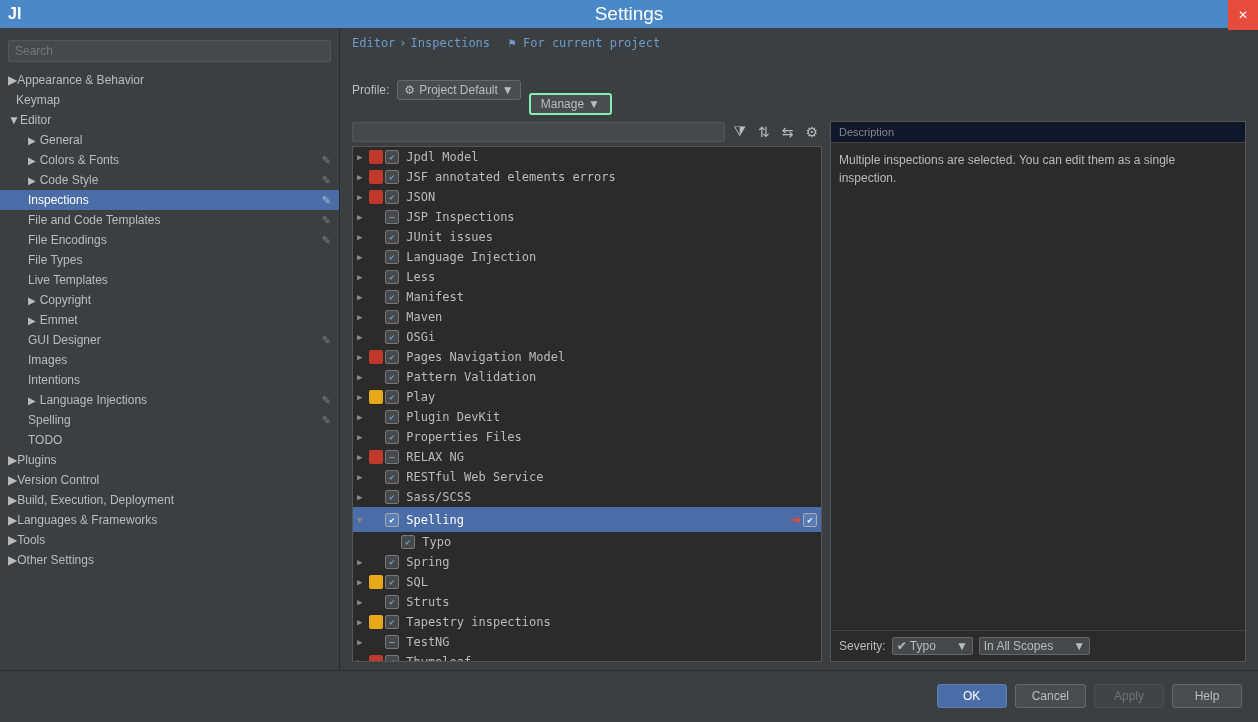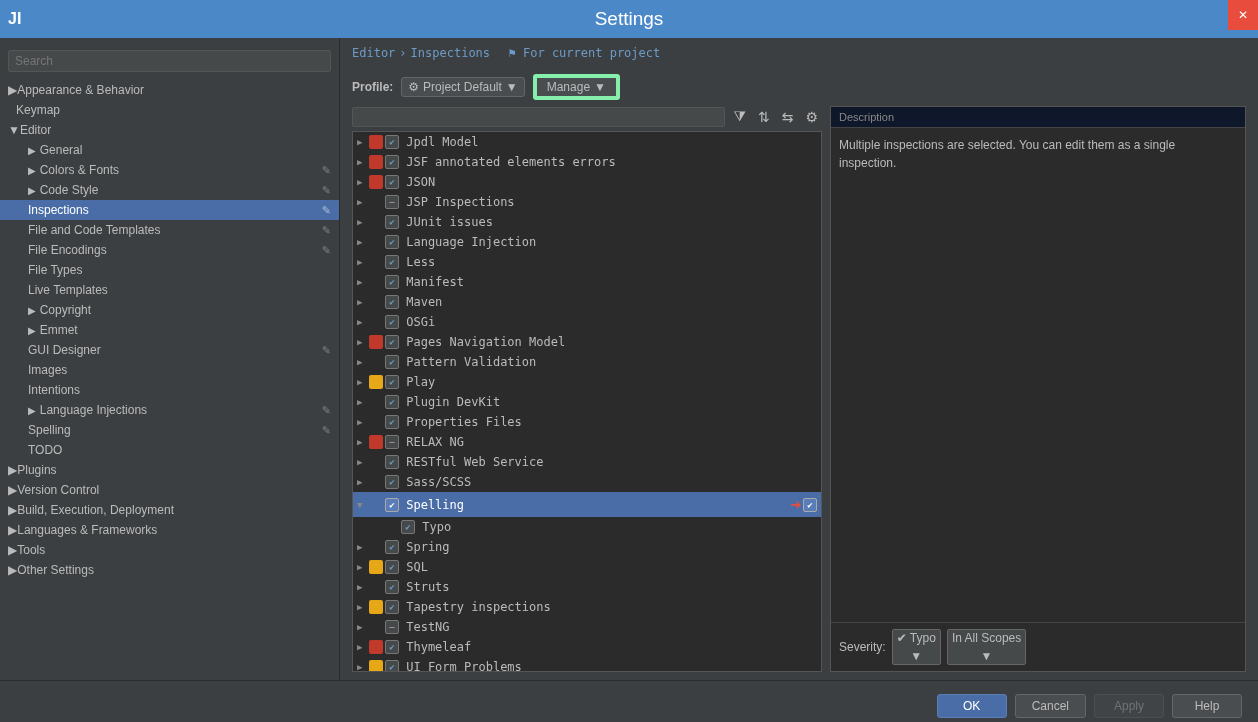--- a/index.html
+++ b/index.html
@@ -9,21 +9,21 @@
       background: #3c3f41;
       color: #bbbbbb;
       width: 1258px;
       height: 722px;
       overflow: hidden;
     }
 
     
     .title-bar {
       background: #4a88c7;
-      height: 38px;
+      height: 28px;
       display: flex;
       align-items: center;
       justify-content: center;
       position: relative;
     }
     .title-bar-title {
       color: #fff;
       font-size: 19px;
       font-weight: normal;
     }
@@ -125,44 +125,45 @@
       font-family: monospace;
     }
 
     
     .profile-bar {
       padding: 6px 12px;
       display: flex;
       align-items: center;
       gap: 8px;
     }
-    .profile-label { color: #bbb; font-size: 12px; font-weight: bold; }
+    .profile-label { color: #bbb; font-size: 12px; }
     .profile-select {
       background: #4a4d4f;
       border: 1px solid #666;
       color: #bbb;
       padding: 2px 6px;
       font-size: 12px;
       border-radius: 3px;
       display: flex;
       align-items: center;
       gap: 4px;
       cursor: pointer;
     }
     .manage-btn {
       background: #4a4d4f;
-      border: 4px solid #86efac;
+      border: 2px solid #86efac;
       color: #bbb;
       padding: 2px 10px;
       font-size: 12px;
       border-radius: 3px;
       cursor: pointer;
       display: flex;
       align-items: center;
       gap: 4px;
+      margin-top: 29px;
     }
 
     
     .inspections-panel {
       flex: 1;
       display: flex;
       overflow: hidden;
       padding: 0 12px 8px 12px;
       gap: 8px;
     }
@@ -294,22 +295,21 @@
     .severity-select {
       background: #45494a;
       border: 1px solid #666;
       color: #bbb;
       padding: 1px 4px;
       font-size: 12px;
       border-radius: 2px;
       cursor: pointer;
       display: flex;
       align-items: center;
-      gap: 4px;
-      flex-direction: column;
+      gap: 20px;
     }
 
     
     .footer-bar {
       height: 50px;
       background: #3c3f41;
       border-top: 1px solid #2b2b2b;
       display: flex;
       align-items: center;
       justify-content: flex-end;

